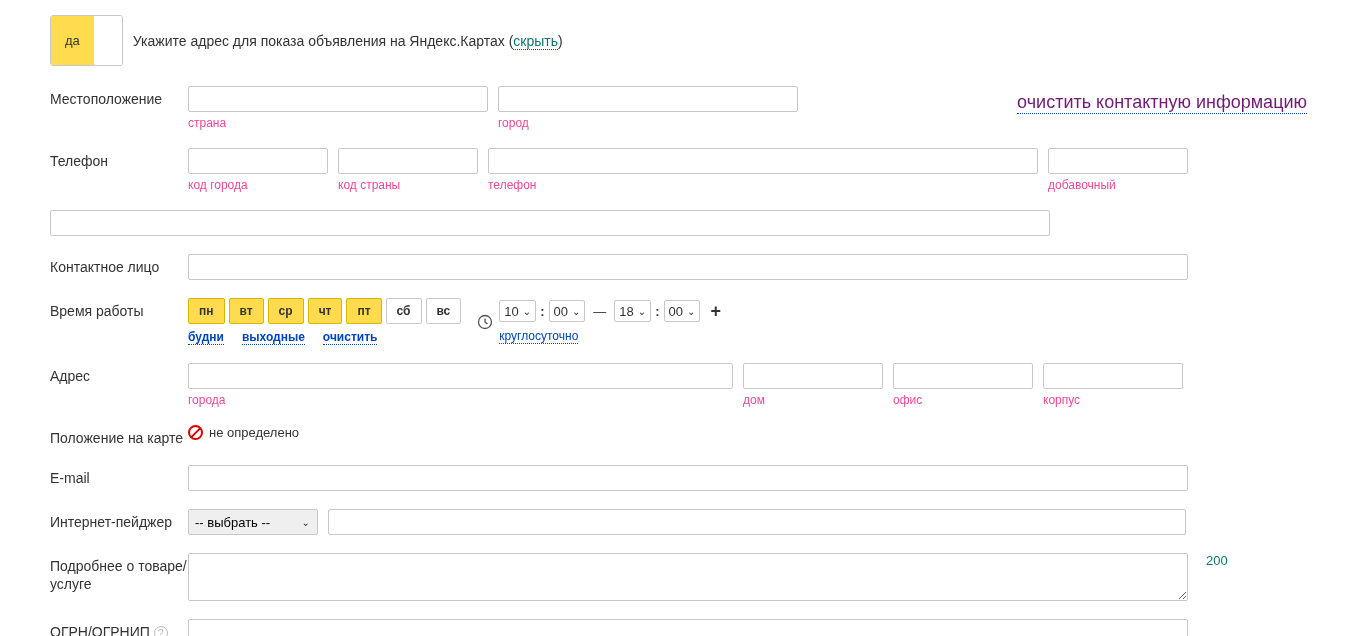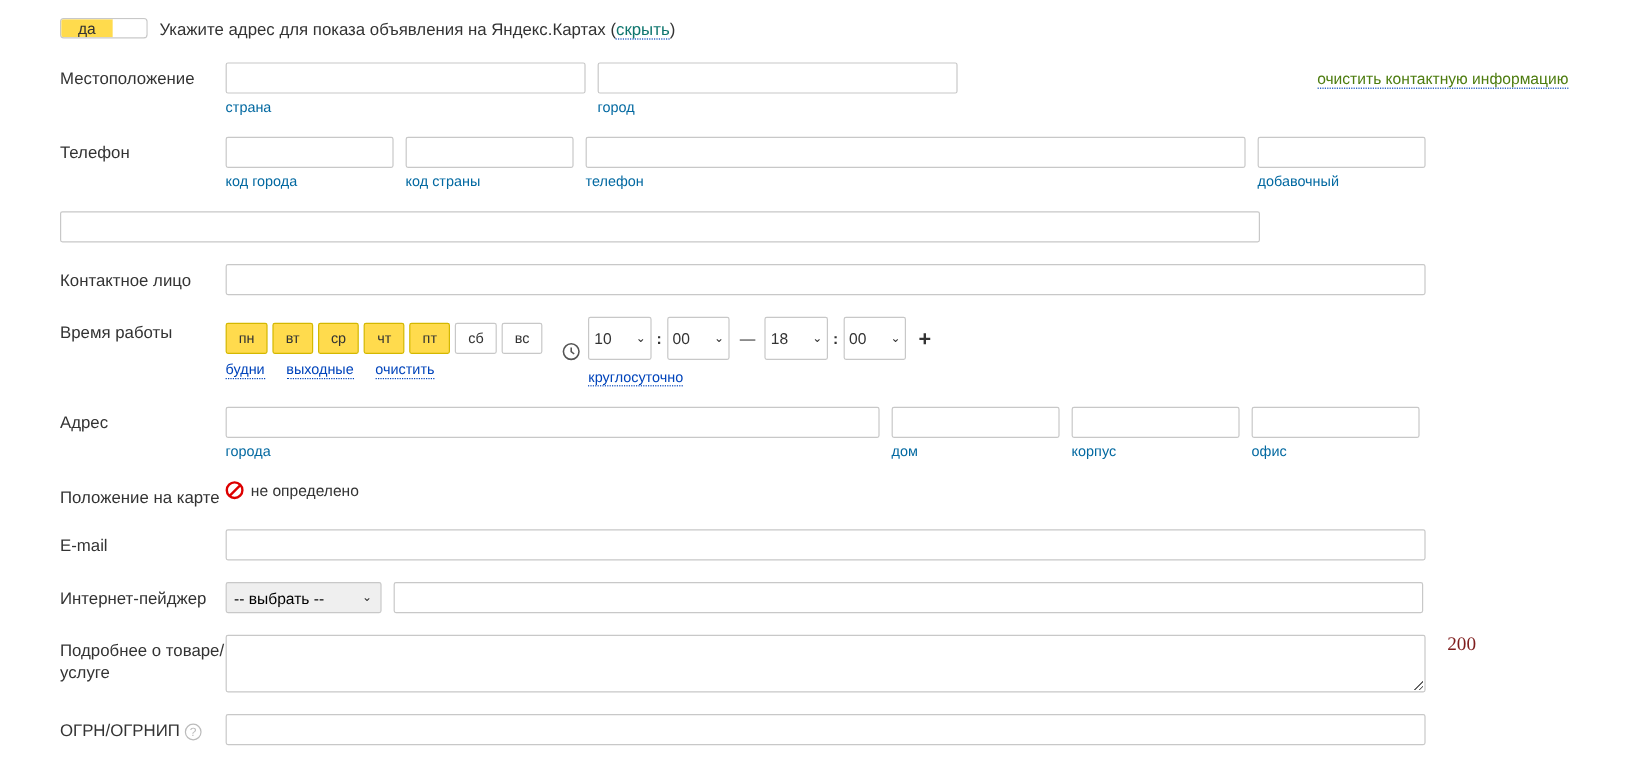--- a/index.html
+++ b/index.html
@@ -1,55 +1,55 @@
 <!DOCTYPE html>
 <html><head>
   <meta charset="utf-8">
   <style>
     * { box-sizing: border-box; margin: 0; padding: 0; }
     body { font-family: Arial, sans-serif; font-size: 13px; color: #333; background: #fff; padding: 15px 50px; }
     .top-row { display: flex; align-items: center; gap: 10px; margin-bottom: 20px; }
     .toggle-group { display: inline-flex; border: 1px solid #c8c8c8; border-radius: 3px; overflow: hidden; }
-    .toggle-btn { padding: 0 14px; background: #fff; font-size: 13px; cursor: pointer; }
+    .toggle-btn { padding: 17px 14px; background: #fff; font-size: 13px; cursor: pointer; }
     .toggle-btn.active { background: #ffdb4d; }
     .top-text { font-size: 14px; }
     .top-text a { color: #0f766e; text-decoration: none; cursor: pointer; border-bottom: 1px dotted #0044bb; }
     .form-row { display: flex; margin-bottom: 18px; align-items: flex-start; }
     .form-label { width: 138px; flex-shrink: 0; padding-top: 4px; font-size: 14px; line-height: 1.3; }
     .form-fields { flex: 1; display: flex; gap: 10px; align-items: flex-start; position: relative; }
     .field-group { display: flex; flex-direction: column; }
-    .sub-label { font-size: 12px; color: #0369a1; margin-top: 4px; }
+    .sub-label { font-size: 12px; color: #ec4899; margin-top: 4px; }
     input[type="text"], select, textarea { border: 1px solid #c8c8c8; border-radius: 2px; padding: 4px 6px; font-size: 13px; font-family: inherit; height: 26px; }
     textarea { height: 48px; resize: both; }
-    .clear-link { color: #4d7c0f; cursor: pointer; font-size: 13px; position: absolute; right: 0; top: 6px; border-bottom: 1px dotted #0044bb; }
+    .clear-link { color: #701a75; cursor: pointer; font-size: 18px; position: absolute; right: 0; top: 6px; border-bottom: 1px dotted #0044bb; }
     .w300 { width: 300px; }
     .w1000 { width: 1000px; }
     .w140 { width: 140px; }
     .w550 { width: 550px; }
     .w450 { width: 545px; }
     .w90 { width: 140px; }
     .day-row { display: flex; align-items: center; flex-wrap: wrap; gap: 0; }
     .day-btn { border: 1px solid #c8c8c8; padding: 5px 10px; font-size: 12px; cursor: pointer; background: #fff; margin-right: 4px; border-radius: 2px; }
     .day-btn.active { background: #ffdb4d; border-color: #d4b800; }
     .day-quick { display: flex; gap: 18px; margin-top: 6px; }
     .quick-link { color: #0044bb; font-size: 12px; cursor: pointer; border-bottom: 1px dotted #0044bb; }
     .clock-icon { display: inline-flex; margin-left: 12px; margin-right: 6px; }
-    .time-sel { border: 1px solid #c8c8c8; border-radius: 2px; padding: 3px 4px; font-size: 13px; display: inline-flex; align-items: center; gap: 20px; cursor: pointer; height: 36px; }
+    .time-sel { border: 1px solid #c8c8c8; border-radius: 2px; padding: 3px 4px; font-size: 13px; display: inline-flex; align-items: center; gap: 4px; cursor: pointer; height: 22px; }
     .chev { font-size: 10px; }
     .colon { margin: 0 4px; font-weight: bold; }
     .dash { margin: 0 8px; }
     .plus-btn { font-size: 18px; font-weight: bold; margin-left: 10px; cursor: pointer; }
     .time-wrap { display: flex; flex-direction: column; }
     .no-loc { display: flex; align-items: center; gap: 6px; }
     .no-icon { width: 15px; height: 15px; border: 2px solid #d00; border-radius: 50%; position: relative; }
     .no-icon::after { content: ''; position: absolute; width: 13px; height: 2px; background: #d00; top: 4.5px; left: -1px; transform: rotate(-45deg); }
     .select-wrap { position: relative; display: inline-flex; align-items: center; }
     .select-wrap select { appearance: none; width: 130px; }
     .select-arrow { position: absolute; right: 8px; pointer-events: none; font-size: 10px; }
-    .counter { font-size: 16px; color: #7f1d1d; margin-left: 8px; align-self: flex-start; font-family: Liberation Serif, serif; }
+    .counter { font-size: 13px; color: #0f766e; margin-left: 8px; align-self: flex-start; }
     .help-icon { display: inline-block; width: 14px; height: 14px; border: 1px solid #bbb; border-radius: 50%; font-size: 10px; text-align: center; line-height: 13px; color: #bbb; margin-left: 4px; cursor: pointer; }
   </style>
 </head>
 <body>
 
 <div class="top-row">
   <div class="toggle-group">
     <div class="toggle-btn active">да</div>
     <div class="toggle-btn" style="width:26px;"></div>
   </div>
@@ -105,21 +105,21 @@
   <div class="form-label">Контактное лицо</div>
   <div class="form-fields">
     <input type="text" class="w1000" style="">
   </div>
 </div>
 
 <div class="form-row">
   <div class="form-label">Время работы</div>
   <div class="form-fields" style="display:block;">
     <div class="day-row">
-      <div style="display:flex; flex-direction:column;">
+      <div style="display:flex; flex-direction:column;font-weight:bold;">
         <div style="display:flex;">
           <div class="day-btn active">пн</div>
           <div class="day-btn active">вт</div>
           <div class="day-btn active">ср</div>
           <div class="day-btn active">чт</div>
           <div class="day-btn active">пт</div>
           <div class="day-btn">сб</div>
           <div class="day-btn">вс</div>
         </div>
         <div class="day-quick">
@@ -171,25 +171,25 @@
     <div class="field-group">
       <input type="text" class="w450" style="">
       <span class="sub-label">города</span>
     </div>
     <div class="field-group">
       <input type="text" class="w90" style="">
       <span class="sub-label">дом</span>
     </div>
     <div class="field-group">
       <input type="text" class="w90" style="">
+      <span class="sub-label">офис</span>
+    </div>
+    <div class="field-group">
+      <input type="text" class="w90" style="">
       <span class="sub-label">корпус</span>
-    </div>
-    <div class="field-group">
-      <input type="text" class="w90" style="">
-      <span class="sub-label">офис</span>
     </div>
   </div>
 </div>
 
 <div class="form-row">
   <div class="form-label">Положение на карте</div>
   <div class="form-fields">
     <div class="no-loc">
       <span class="no-icon"></span>
       <span>не определено</span>

